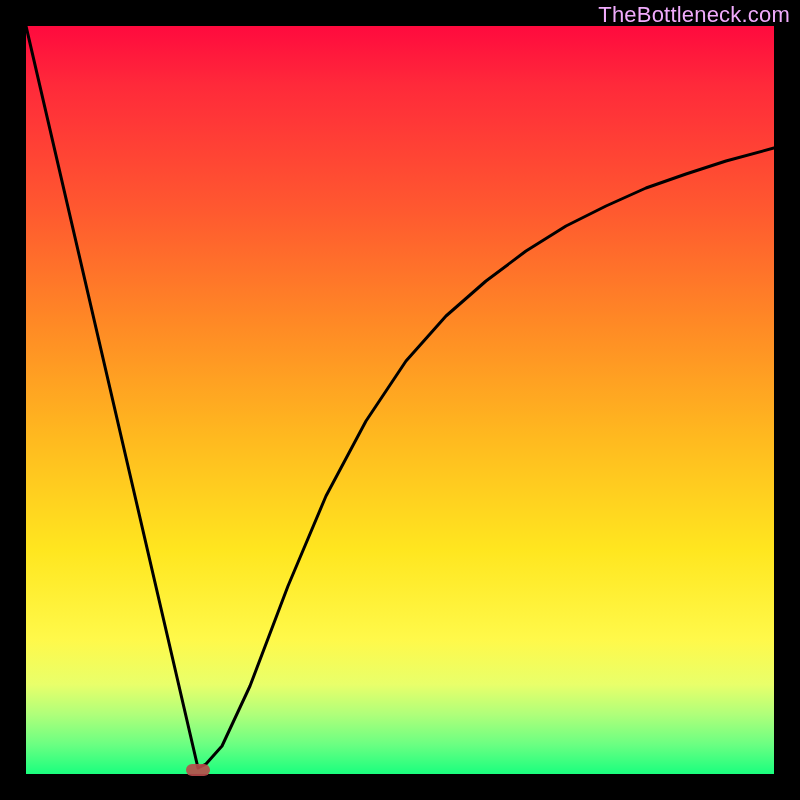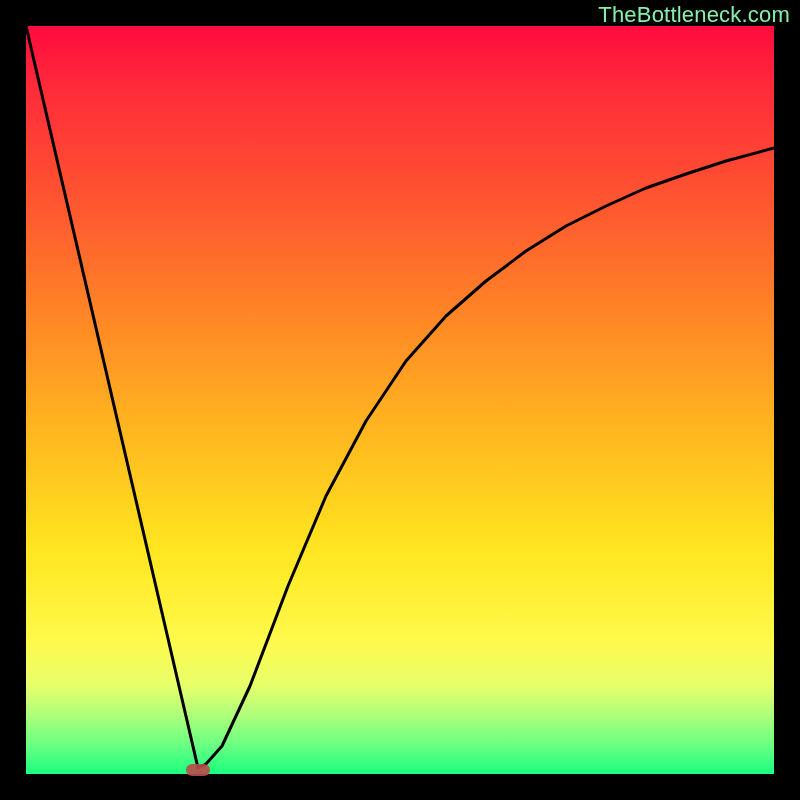--- a/index.html
+++ b/index.html
@@ -36,21 +36,21 @@
       #e9ff6a 88%,
       #b0ff7a 92%,
       #6cff82 96%,
       #1aff7e 100%
     );
   }
   .watermark {
     position: absolute;
     top: 2px;
     right: 10px;
-    color: #86efac;
+    color: #f0abfc;
     font-size: 22px;
     letter-spacing: 0.2px;
     user-select: none;
   }
   svg.curve {
     position: absolute;
     left: 0; top: 0;
     width: 748px;
     height: 748px;
   }

